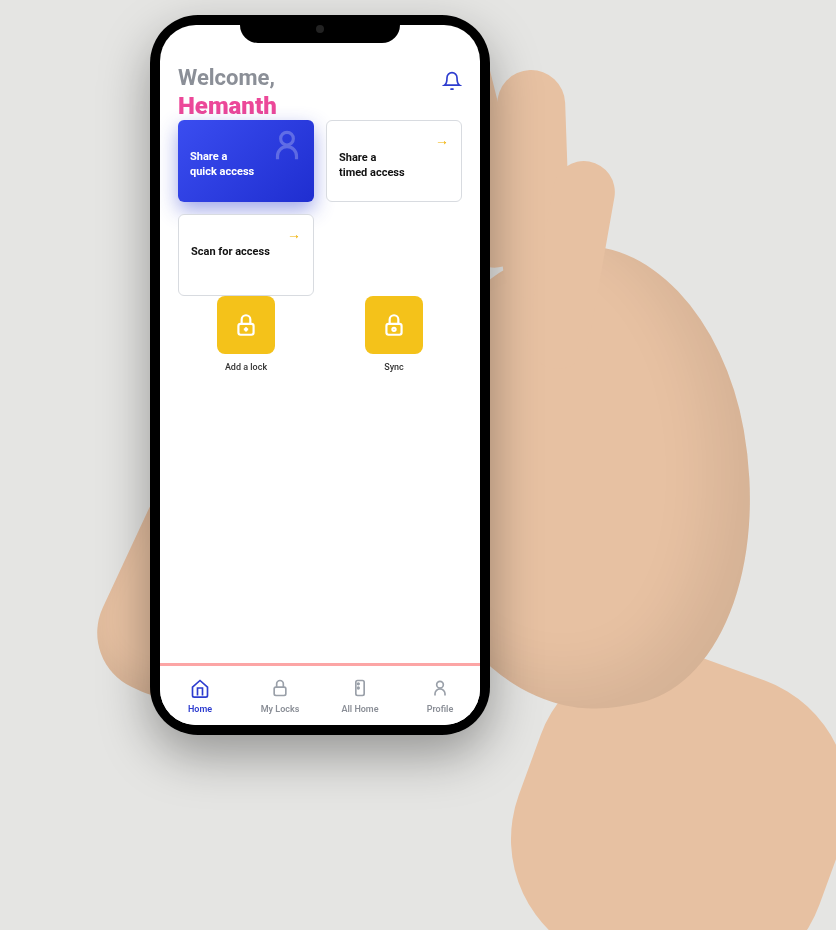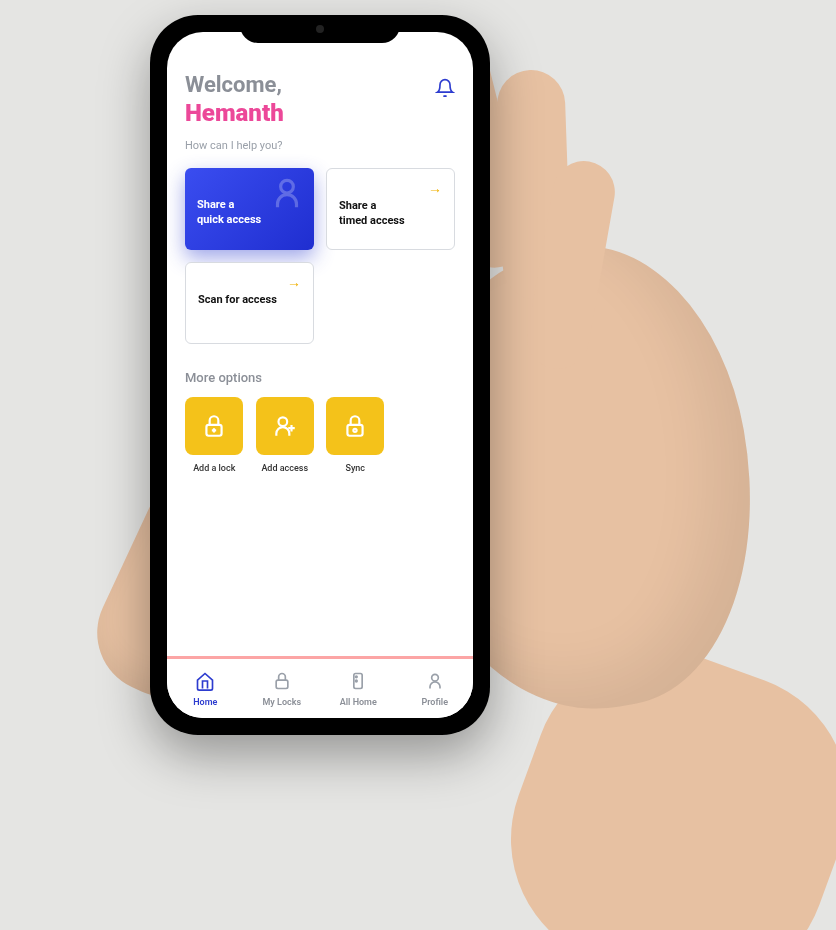--- a/index.html
+++ b/index.html
@@ -11,21 +11,21 @@
     overflow: hidden;
   }
 
   
   .phone {
     position: absolute;
     left: 150px; top: 15px;
     width: 340px; height: 720px;
     background: #000;
     border-radius: 48px;
-    padding: 17px;
+    padding: 10px;
     box-shadow: 0 20px 50px rgba(0,0,0,.35);
   }
   .notch {
     position: absolute;
     top: 0; left: 50%; transform: translateX(-50%);
     width: 160px; height: 28px;
     background: #000;
     border-bottom-left-radius: 18px;
     border-bottom-right-radius: 18px;
     z-index: 5;
@@ -82,21 +82,21 @@
     color:#f0b000; font-size:14px; font-weight:900;
   }
   .card.primary .ghost-icon {
     position:absolute; top:6px; right:8px;
     width:38px; height:38px; opacity:.25; color:#fff;
   }
 
   .section-title { color:#8b8f97; font-size:13px; margin:26px 0 12px; font-weight:500; }
 
   .options {
-    display:grid; grid-template-columns: repeat(4,1fr); gap:12px;
+    display:grid; grid-template-columns: repeat(2,1fr); gap:12px;
   }
   .opt { text-align:center; cursor:pointer; }
   .tile {
     width:58px; height:58px; background:#f4c21a; border-radius:8px;
     display:flex; align-items:center; justify-content:center;
     margin:0 auto;
   }
   .tile svg { width:26px; height:26px; color:#fff; stroke:#fff; }
   .opt-label { font-size:9px; color:#333; margin-top:8px; font-weight:500; }
 
@@ -159,21 +159,20 @@
       <div class="header-row">
         <div>
           <div class="welcome">Welcome,</div>
           <div class="username">Hemanth</div>
         </div>
         <svg class="bell" viewBox="0 0 24 24" fill="none" stroke="currentColor" stroke-width="2">
           <path d="M18 8a6 6 0 1 0-12 0c0 7-3 9-3 9h18s-3-2-3-9"></path>
             <path d="M13.7 21a2 2 0 0 1-3.4 0"></path>
         </svg>
       </div>
-      <div class="subtitle">How can I help you?</div>
 
       <div class="cards">
         <div class="card primary">
           <svg class="ghost-icon" viewBox="0 0 24 24" fill="none" stroke="currentColor" stroke-width="2">
               <circle cx="12" cy="8" r="4"></circle>
               <path d="M6 21v-2a6 6 0 0 1 12 0v2"></path>
             </svg>
           <span>Share a</span><br>
           <span>quick access</span>
         </div>
@@ -181,46 +180,35 @@
           <span class="arrow">→</span>
           <span>Share a</span><br>
           <span>timed access</span>
         </div>
         <div class="card">
           <span class="arrow">→</span>
           <span>Scan for access</span>
         </div>
       </div>
 
-      <div class="section-title">More options</div>
 
       <div class="options">
         <div class="opt">
           <div class="tile">
             <svg viewBox="0 0 24 24" fill="none" stroke-width="2">
                 <rect x="5" y="11" width="14" height="10" rx="2"></rect>
                 <path d="M8 11V7a4 4 0 0 1 8 0v4"></path>
                 <path d="M12 14v4M10 16h4"></path>
               </svg>
           </div>
           <div class="opt-label">Add a lock</div>
         </div>
         <div class="opt">
           <div class="tile">
             <svg viewBox="0 0 24 24" fill="none" stroke-width="2">
-                <circle cx="10" cy="8" r="4"></circle>
-                <path d="M4 21v-2a6 6 0 0 1 12 0v2"></path>
-                <path d="M18 11v6M15 14h6"></path>
-              </svg>
-          </div>
-          <div class="opt-label">Add access</div>
-        </div>
-        <div class="opt">
-          <div class="tile">
-            <svg viewBox="0 0 24 24" fill="none" stroke-width="2">
                 <rect x="5" y="11" width="14" height="10" rx="2"></rect>
                 <path d="M8 11V7a4 4 0 0 1 8 0v4"></path>
                 <circle cx="12" cy="16" r="1.5"></circle>
               </svg>
           </div>
           <div class="opt-label">Sync</div>
         </div>
       </div>
     </div>
 

